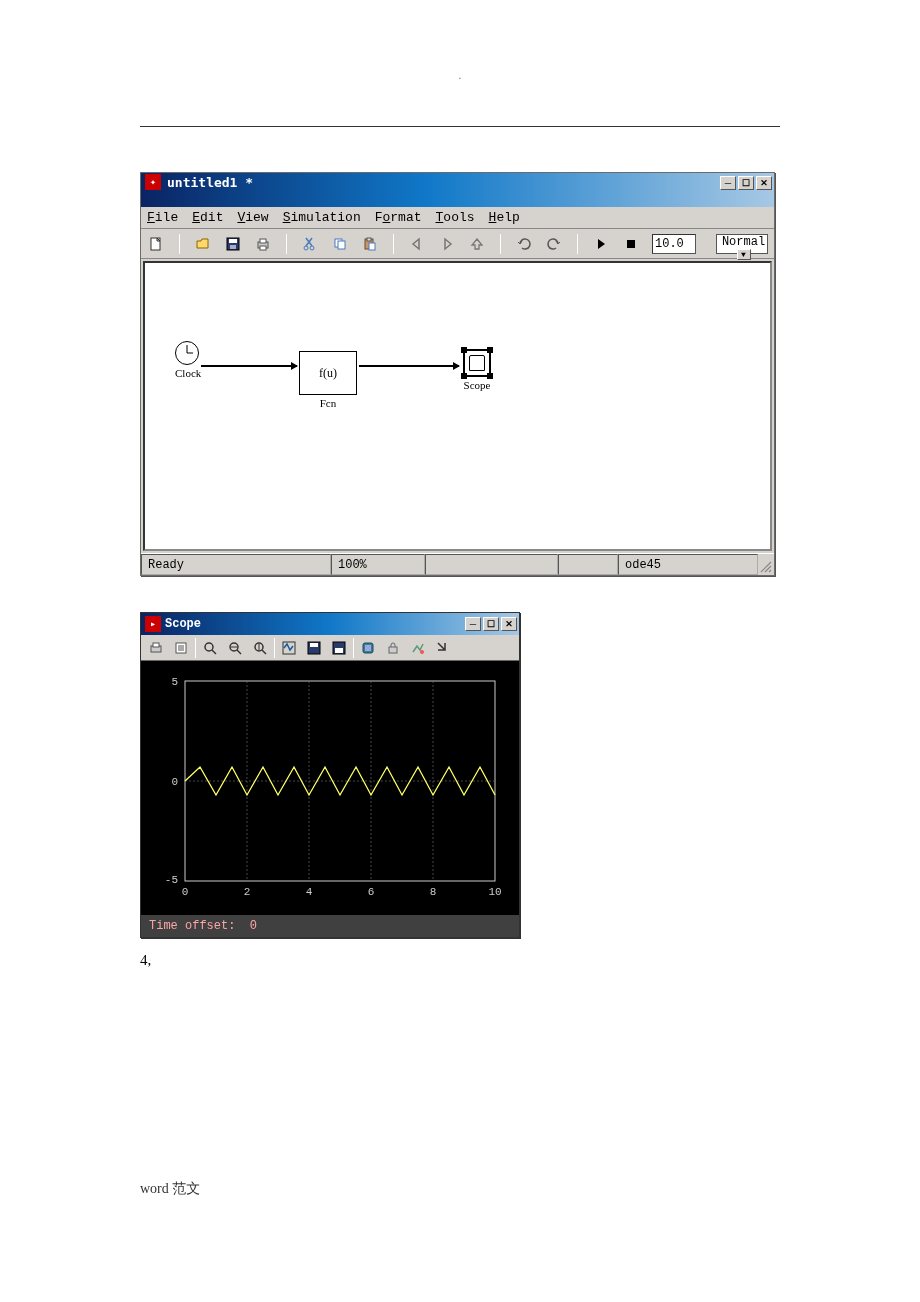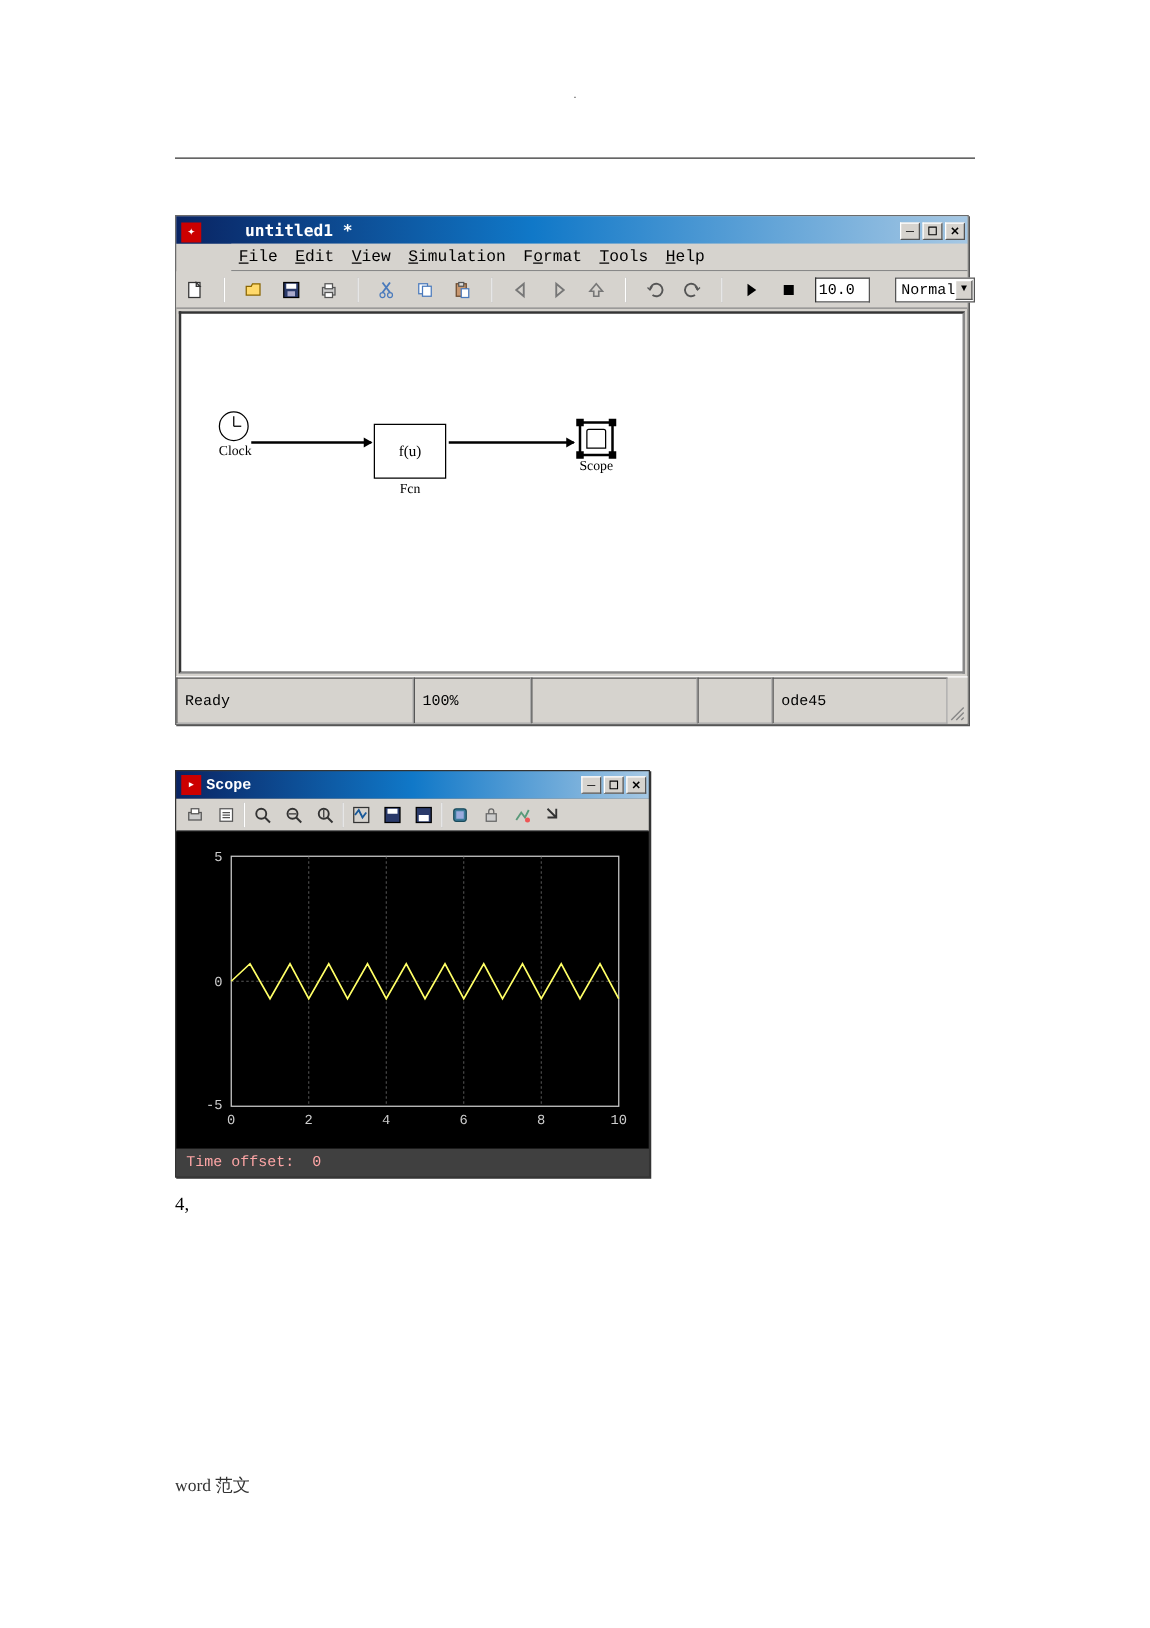--- a/index.html
+++ b/index.html
@@ -3,55 +3,55 @@
 <meta charset="utf-8">
 <style>
 * { box-sizing: border-box; margin: 0; padding: 0; }
 body { background: #fff; font-family: "Microsoft YaHei", sans-serif; width: 920px; }
 .page { padding: 70px 140px 0 140px; }
 .dot { text-align: center; font-size: 10px; color: #555; margin-bottom: 45px; }
 .topline { border-top: 1px solid #333; margin-bottom: 45px; }
 
 
 .simwin { width: 635px; border: 1px solid #6b6b6b; background: #d6d3ce; font-family: "Courier New", monospace; font-size: 13px; box-shadow: 1px 1px 0 #555; }
-.titlebar { height: 22px; background: linear-gradient(to right, #0a2463 0%, #1078c8 45%, #a6c8e4 100%); display: flex; align-items: flex-start; color: #fff; font-weight: bold; padding: 5px 2px; gap: 29px; }
+.titlebar { height: 22px; background: linear-gradient(to right, #0a2463 0%, #1078c8 45%, #a6c8e4 100%); display: flex; align-items: flex-end; color: #fff; font-weight: bold; padding: 17px 2px; }
 .titlebar .appicon { width: 16px; height: 16px; background: #c00; margin: 0 6px 0 2px; display: flex; align-items: center; justify-content: center; position: relative; }
 .titlebar .appicon::after { content: "✦"; font-size: 10px; color: #fff; }
 .titlebar .titletext { flex: 1; font-family: "SimSun", monospace; }
 .wcbtns { display: flex; gap: 2px; }
 .wcb { width: 16px; height: 14px; background: #d6d3ce; border: 1px solid #fff; border-right-color: #555; border-bottom-color: #555; font-size: 9px; display: flex; align-items: center; justify-content: center; color: #000; font-family: Arial; cursor: default; }
 
-.menubar { height: 22px; background: #d6d3ce; display: flex; align-items: center; padding: 0 6px; gap: 14px; border-bottom: 1px solid #888; margin-left: 44px; }
+.menubar { height: 22px; background: #d6d3ce; display: flex; align-items: center; padding: 0 6px; gap: 14px; border-bottom: 1px solid #888; }
 .menuitem { font-family: "Courier New", monospace; font-size: 13px; cursor: default; }
 .menuitem u { text-decoration: underline; }
 
 .toolbar { height: 30px; background: #d6d3ce; display: flex; align-items: center; padding: 0 6px; gap: 12px; border-bottom: 1px solid #888; }
 .tbtn { width: 22px; height: 22px; display: flex; align-items: center; justify-content: center; border: 1px solid transparent; cursor: default; }
 .tbtn svg { width: 16px; height: 16px; }
 .tsep { width: 1px; height: 20px; background: #888; margin: 0 2px; border-right: 1px solid #fff; }
 .tinput { width: 44px; height: 20px; border: 1px solid #555; border-top-color: #333; border-left-color: #333; background: #fff; font-family: "Courier New", monospace; font-size: 12px; padding: 0 2px; }
-.tselect { width: 118px; height: 20px; border: 1px solid #555; background: #fff; font-family: "Courier New", monospace; font-size: 12px; display: flex; align-items: center; justify-content: space-between; padding: 0 1px 0 4px; margin-left: 8px; }
+.tselect { width: 118px; height: 20px; border: 1px solid #555; background: #fff; font-family: "Courier New", monospace; font-size: 12px; display: flex; align-items: center; justify-content: space-between; padding: 0 1px 0 4px; margin-left: 8px; flex-direction: column; }
 .tselect .dd { width: 14px; height: 16px; background: #d6d3ce; border: 1px solid #fff; border-right-color: #555; border-bottom-color: #555; display: flex; align-items: center; justify-content: center; font-size: 8px; }
 
 .canvas { height: 290px; background: #fff; border: 2px inset #888; position: relative; margin: 2px; }
 .blk { position: absolute; font-family: "Times New Roman", serif; font-size: 11px; }
 .blklabel { text-align: center; font-size: 11px; margin-top: 2px; font-family: "Times New Roman", serif; }
 .clock-body { width: 24px; height: 24px; border: 1.5px solid #000; border-radius: 50%; background: #fff; position: relative; }
 .clock-body::before { content: ""; position: absolute; left: 50%; top: 50%; width: 1px; height: 8px; background: #000; transform-origin: bottom; transform: translate(-50%, -100%); }
 .clock-body::after { content: ""; position: absolute; left: 50%; top: 50%; width: 6px; height: 1px; background: #000; transform: translate(0, -50%); }
 .fcn-body { width: 58px; height: 44px; border: 1.5px solid #000; background: #fff; display: flex; align-items: center; justify-content: center; font-size: 12px; }
 .scope-body { width: 28px; height: 28px; border: 2px solid #000; background: #fff; position: relative; }
 .scope-body .corner { position: absolute; width: 6px; height: 6px; background: #000; }
 .scope-body .c1 { top: -4px; left: -4px; } .scope-body .c2 { top: -4px; right: -4px; }
 .scope-body .c3 { bottom: -4px; left: -4px; } .scope-body .c4 { bottom: -4px; right: -4px; }
 .scope-body::after { content: ""; position: absolute; inset: 4px; border: 1px solid #000; border-radius: 2px 2px 0 0; }
 .wire { position: absolute; height: 1.5px; background: #000; }
 .wire::after { content: ""; position: absolute; right: -1px; top: -3.5px; border-left: 7px solid #000; border-top: 4px solid transparent; border-bottom: 4px solid transparent; }
 
-.statusbar { height: 38px; background: #d6d3ce; border-top: 1px solid #fff; display: flex; font-family: "Courier New", monospace; font-size: 12px; }
+.statusbar { height: 22px; background: #d6d3ce; border-top: 1px solid #fff; display: flex; font-family: "Courier New", monospace; font-size: 12px; }
 .stcell { border: 1px inset #aaa; padding: 2px 6px; display: flex; align-items: center; }
 .stcell.grow { flex: 1; }
 .stgrip { width: 16px; display: flex; align-items: flex-end; justify-content: flex-end; padding: 2px; }
 .stgrip svg { width: 12px; height: 12px; }
 
 
 .scopewin { width: 380px; margin-top: 36px; border: 1px solid #333; background: #404040; font-family: "Courier New", monospace; font-size: 12px; box-shadow: 1px 1px 0 #333; }
 .stitle { height: 22px; background: linear-gradient(to right, #0a2463 0%, #1078c8 50%, #a6c8e4 100%); display: flex; align-items: center; color: #fff; font-weight: bold; padding: 0 2px; }
 .stitle .sicon { width: 16px; height: 16px; margin: 0 4px 0 2px; background: #c00; display: flex; align-items: center; justify-content: center; }
 .stitle .sicon::after { content: "▸"; font-size: 10px; color: #fff; }

